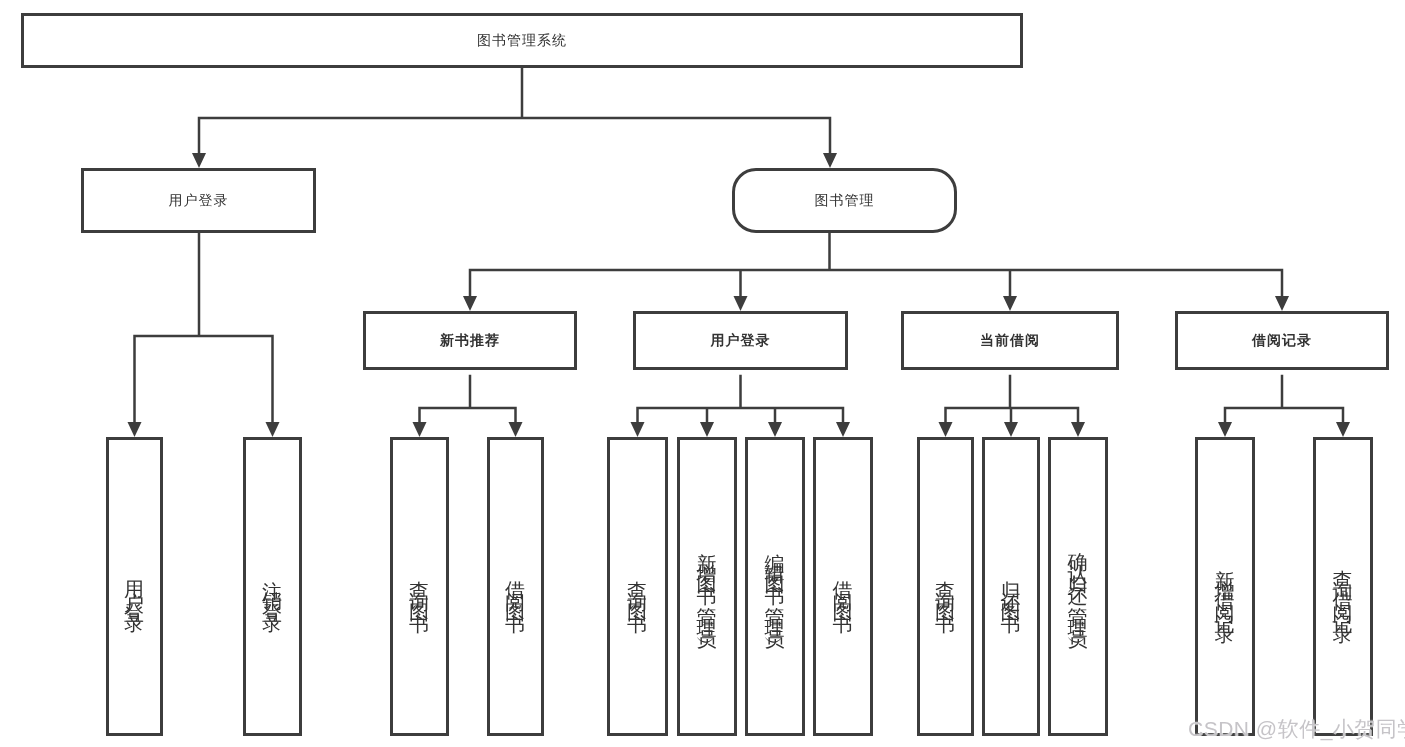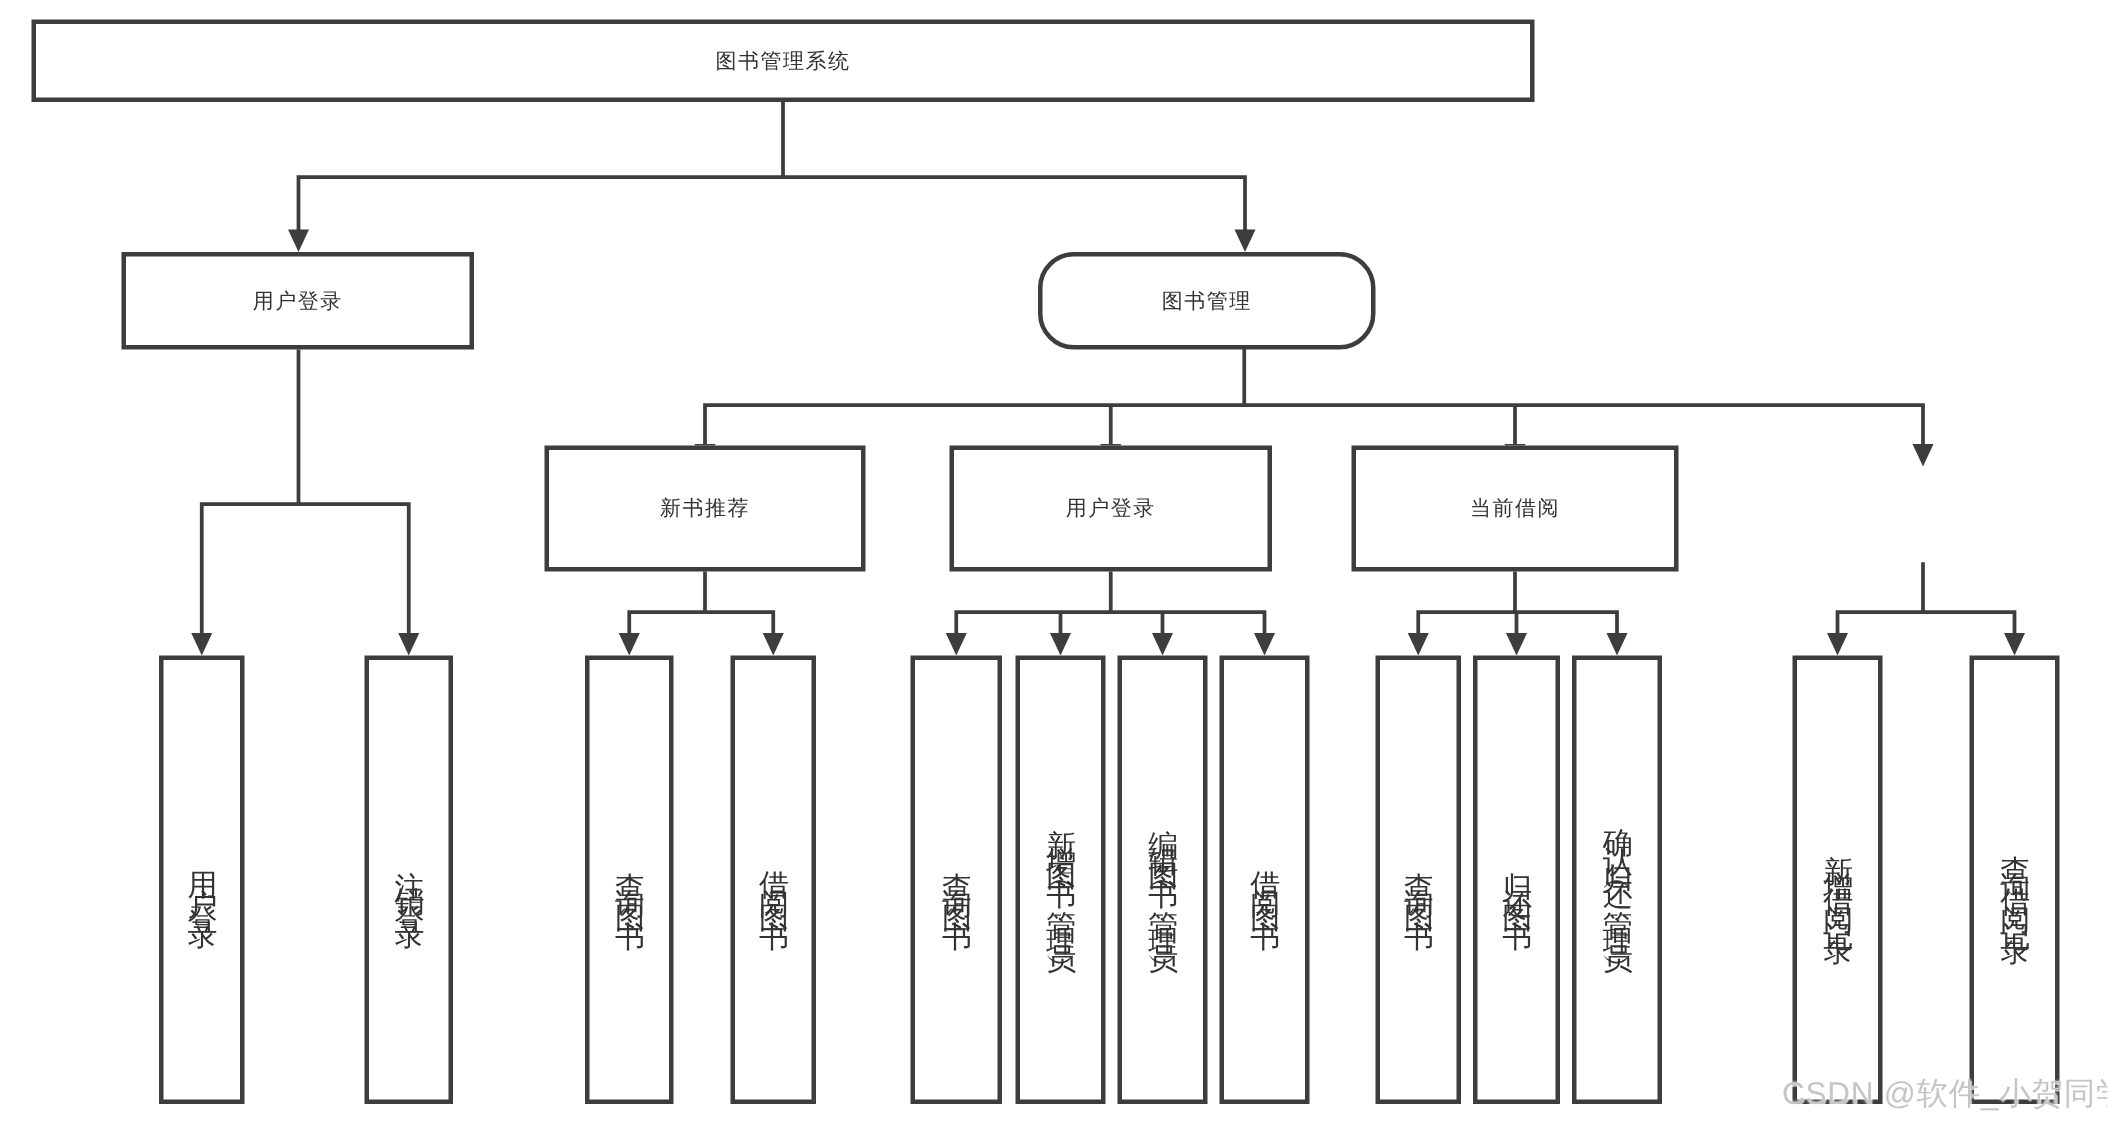--- a/index.html
+++ b/index.html
@@ -44,22 +44,22 @@
     writing-mode: vertical-rl;
     text-orientation: mixed;
     font-size: 20px;
     letter-spacing: 11px;
     line-height: 1;
     white-space: nowrap;
   }
   
   .root  { left: 21px;  top: 13px;  width: 1002px; height: 55px; }
   .n-ul  { left: 81px;  top: 168px; width: 235px;  height: 65px; }
-  .n-bm  { left: 692px; top: 168px; width: 225px;  height: 65px; border-radius: 24px; }
-  .l3    { top: 297px; height: 84px; }
+  .n-bm  { left: 732px; top: 168px; width: 225px;  height: 65px; border-radius: 24px; }
+  .l3    { top: 311px; height: 59px; font-weight: bold; }
   .n-nr  { left: 363px;  width: 214px; }
   .n-bb  { left: 633px;  width: 215px; }
   .n-cb  { left: 901px;  width: 218px; }
   .n-br  { left: 1175px; width: 214px; }
   .v1  { left: 106px;  width: 57px; }
   .v2  { left: 243px;  width: 59px; }
   .v3  { left: 390px;  width: 59px; }
   .v4  { left: 487px;  width: 57px; }
   .v5  { left: 607px;  width: 61px; }
   .v6  { left: 677px;  width: 60px; }
@@ -140,20 +140,23 @@
 
   <div class="node l3 n-nr">
     <span class="hlabel">新书推荐</span>
   </div>
   <div class="node l3 n-bb">
     <span class="hlabel">用户登录</span>
   </div>
   <div class="node l3 n-cb">
     <span class="hlabel">当前借阅</span>
   </div>
+  <div class="node l3 n-br">
+    <span class="hlabel">借阅记录</span>
+  </div>
 
   <div class="node vnode v1">
     <span class="vlabel">用户登录</span>
   </div>
   <div class="node vnode v2">
     <span class="vlabel">注销登录</span>
   </div>
 
   <div class="node vnode v3">
     <span class="vlabel">查询图书</span>

